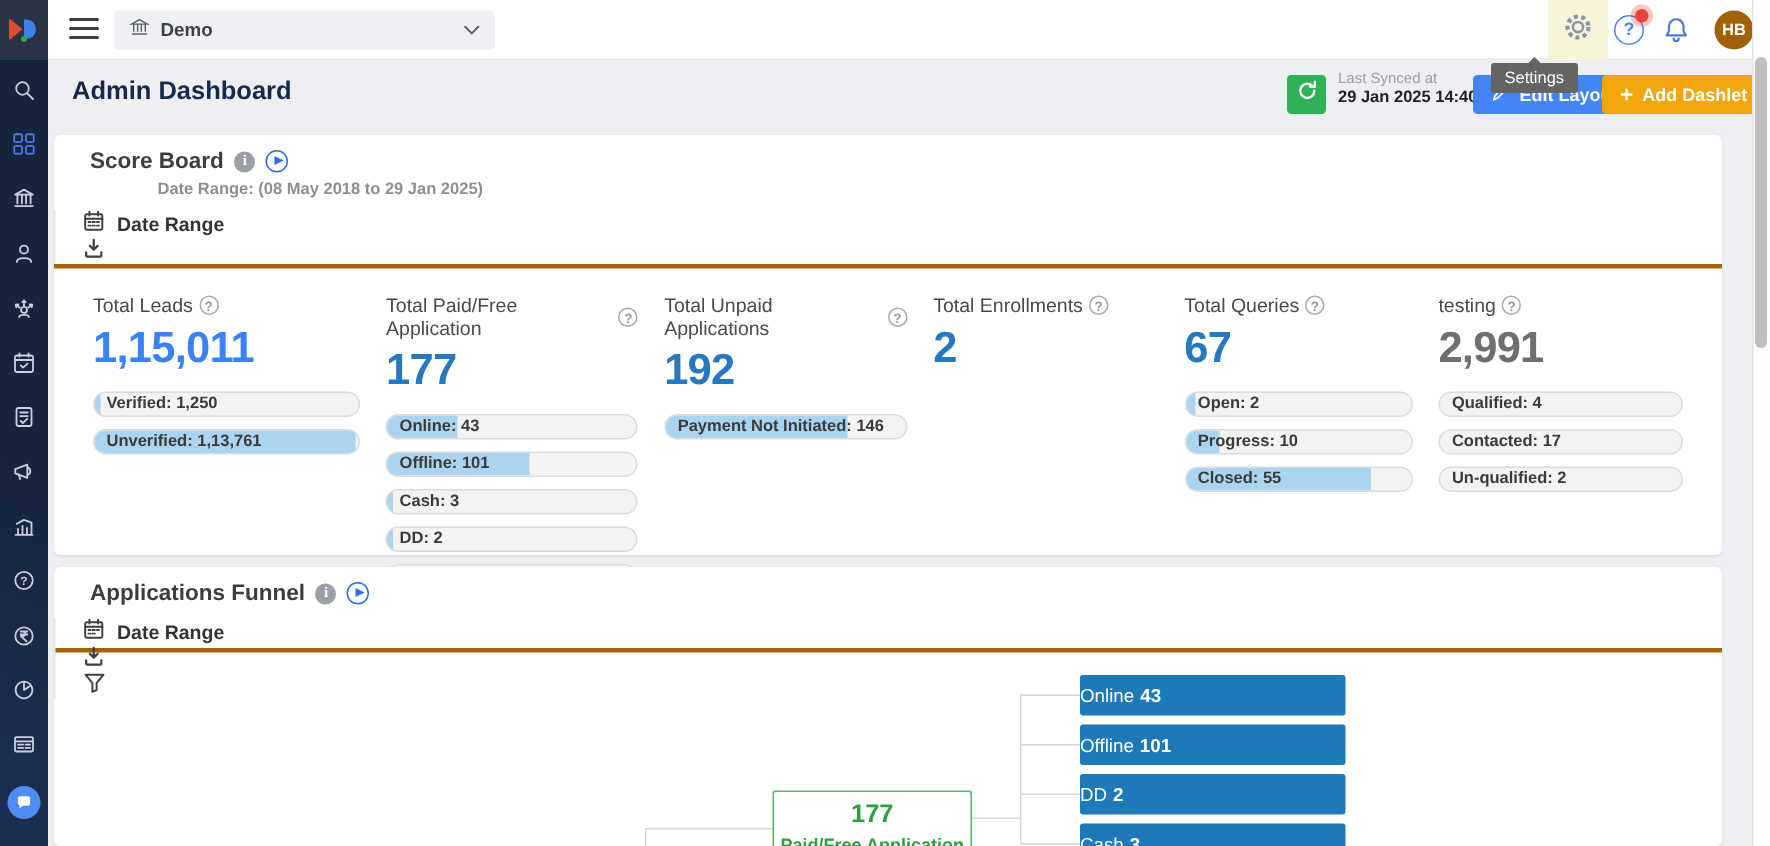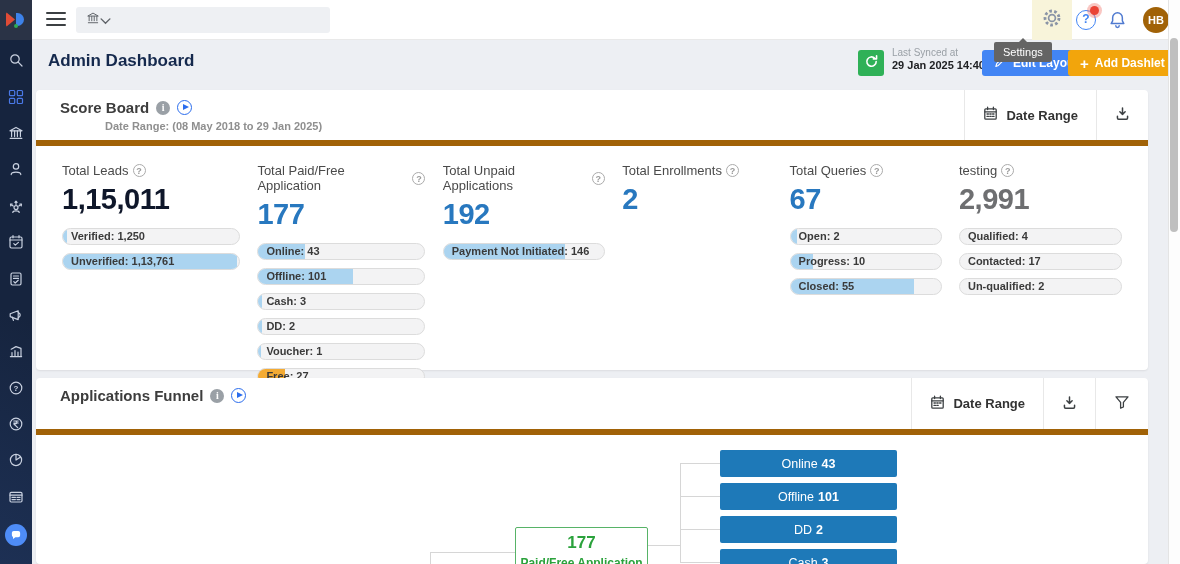--- a/index.html
+++ b/index.html
@@ -42,21 +42,21 @@
   .sync-label { font-size:10px; color:#9aa0a6; }
   .sync-value { font-size:11px; font-weight:700; color:#202124; margin-top:1px; }
   .btn { position:absolute; top:50px; height:26px; border:none; border-radius:3px; color:#fff; font-size:12px; font-weight:700; font-family:"Liberation Sans",sans-serif; display:flex; align-items:center; gap:6px; padding:0 12px; cursor:pointer; }
   .btn-edit { left:982px; background:#4285f4; }
   .btn-add { left:1068px; background:#f2a50c; }
   .plus-glyph { font-size:15px; font-weight:700; line-height:1; }
   
   .card { position:absolute; left:36px; width:1112px; background:#fff; border-radius:4px; box-shadow:0 1px 2px rgba(0,0,0,.08); }
   .card-sb { top:90px; height:280px; }
   .card-fn { top:378px; height:186px; overflow:hidden; }
-  .card-head { display:flex; align-items:stretch; border-bottom:6px solid #a16207; }
+  .card-head { display:flex; align-items:stretch; border-bottom:3px solid #a16207;flex-direction:column; }
   .card-head-left { flex:1; padding:9px 0 8px 24px; }
   .card-title-row { display:flex; align-items:center; gap:7px; }
   .card-title { font-size:15px; font-weight:700; color:#3d3d3d; }
   .info-icon { width:14px; height:14px; background:#9aa0a6; border-radius:50%; color:#fff; font-size:10px; font-weight:700; text-align:center; line-height:14px; font-family:"Liberation Serif",serif; cursor:pointer; }
   .play-icon { width:15px; height:15px; border:1.7px solid #2b6ded; border-radius:50%; position:relative; cursor:pointer; }
   .play-icon::before { content:""; position:absolute; left:4.5px; top:3px; border-left:6px solid #2b6ded; border-top:3.8px solid transparent; border-bottom:3.8px solid transparent; }
   .card-sub { font-size:11px; font-weight:700; color:#8f8f8f; margin-top:4px;padding-left:45px; }
   .hdr-btn { display:flex; align-items:center; gap:8px; padding:0 18px; border-left:1px solid #e8e8e8; font-size:13px; font-weight:600; color:#333; cursor:pointer; }
   .hdr-btn svg { stroke:#3c4043; fill:none; stroke-width:1.3; stroke-linecap:round; stroke-linejoin:round; }
   
@@ -64,21 +64,21 @@
   .stat-col:nth-child(1){width:178px}.stat-col:nth-child(2){width:168px}
   .stat-col:nth-child(3){width:162px}.stat-col:nth-child(4){width:150px}
   .stat-col:nth-child(5){width:152px}.stat-col:nth-child(6){width:163px}
   .stat-label { display:flex; align-items:center; gap:4px; font-size:13px; color:#4a4a4a; }
   .q-icon { width:13px; height:13px; border:1px solid #ababab; border-radius:50%; font-size:9px; line-height:12px; text-align:center; color:#9a9a9a; font-weight:700; cursor:pointer; flex:0 0 auto; }
   .stat-value { font-size:29px; font-weight:700; letter-spacing:-0.5px; margin:5px 0 12px; }
   .stat-bar { position:relative; height:17px; border:1px solid #dcdcdc; background:#f3f3f4; border-radius:9px; margin-bottom:8px; overflow:hidden; cursor:pointer; }
   .stat-bar i { position:absolute; left:0; top:0; bottom:0; }
   .stat-bar span { position:relative; display:block; font-size:11px; font-weight:700; color:#3a3a3a; line-height:15px; padding-left:8px; }
   
-  .fbox { position:absolute; left:684px; width:177px; height:27px; background:#1e79b8; border-radius:2px; color:#fff; font-size:12.5px; display:flex; align-items:center; justify-content:center; cursor:pointer; }
+  .fbox { position:absolute; left:684px; width:177px; height:27px; background:#1e79b8; border-radius:2px; color:#fff; font-size:12.5px; display:flex; align-items:center; cursor:pointer; }
   .fbox b { margin-left:4px; }
   .fsource { position:absolute; left:479px; top:149px; width:133px; border:1px solid #57b367; border-radius:2px; background:#fff; text-align:center; padding:5px 0 10px; cursor:pointer; }
   .fsource-value { font-size:17px; font-weight:700; color:#2ba23c; }
   .fsource-label { font-size:12px; font-weight:600; color:#2ba23c; margin-top:3px; }
   .conn { position:absolute; background:#d6d6d6; }
   
   .scroll-track { position:absolute; right:0; top:0; width:12px; height:564px; background:#fdfdfd; border-left:1px solid #e4e4e4; }
   .scroll-thumb { position:absolute; right:2px; top:38px; width:8px; height:194px; background:#bfbfbf; border-radius:4px; cursor:pointer; }
 </style>
 </head>
@@ -201,20 +201,21 @@
         <i></i>
         <i></i>
         <i style="margin-bottom:0"></i>
       </div>
     <div class="ws-select">
       <span><svg width="14" height="14" viewBox="0 0 16 16">
             <path d="M2 5.8 L8 2.4 L14 5.8 Z"></path>
             <path d="M3.6 5.8 V11.6 M6.6 5.8 V11.6 M9.4 5.8 V11.6 M12.4 5.8 V11.6"></path>
             <path d="M2.2 13.4 H13.8"></path>
           </svg></span>
+      <span class="ws-name">Demo</span>
       <span><svg width="11" height="7" viewBox="0 0 12 8">
             <path d="M1 1 L6 6 L11 1" fill="none" stroke="#5f6368" stroke-width="1.6" stroke-linecap="round"></path>
           </svg></span>
     </div>
     <div class="gear-block">
       <span><svg width="22" height="22" viewBox="0 0 22 22">
             <circle cx="11" cy="11" r="7" fill="none" stroke="#8a94a6" stroke-width="2.8" stroke-dasharray="2.7 2.3"></circle>
             <circle cx="11" cy="11" r="3.4" fill="none" stroke="#8a94a6" stroke-width="1.7"></circle>
           </svg></span>
     </div>
@@ -273,21 +274,21 @@
               <path d="M2.6 11 v1.8 a1.2 1.2 0 0 0 1.2 1.2 h8.4 a1.2 1.2 0 0 0 1.2 -1.2 V11" stroke-width="1.6"></path>
             </svg></span>
       </div>
     </div>
     <div class="stats-row" id="stats-row">
         <div class="stat-col">
           <div class="stat-label">
             <span>Total Leads</span>
             <span class="q-icon">?</span>
           </div>
-          <div class="stat-value" style="color:#0f172a">1,15,011</div>
+          <div class="stat-value" style="color:#3b82f6">1,15,011</div>
           <div class="stat-bars">
             <div class="stat-bar">
               <i style="width:2%;background:#abd4f0"></i>
               <span>Verified: 1,250</span>
             </div>
             <div class="stat-bar">
               <i style="width:99%;background:#abd4f0"></i>
               <span>Unverified: 1,13,761</span>
             </div>
           </div>

